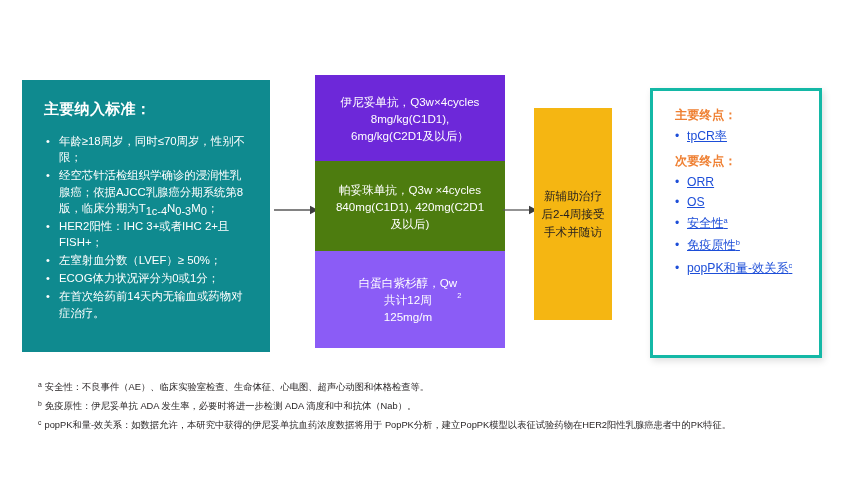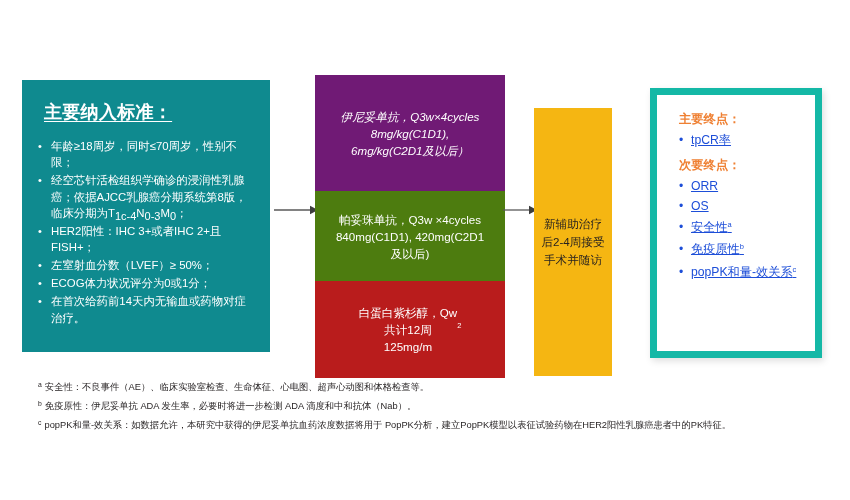--- a/index.html
+++ b/index.html
@@ -27,30 +27,29 @@
     left: 22px;
     top: 80px;
     width: 248px;
     height: 272px;
     background: #0f8a8f;
     box-sizing: border-box;
     padding: 16px 14px 10px 14px;
     color: #ffffff;
   }
   .inclusion-title {
-    font-size: 18px;
+    font-size: 15px;
     font-weight: bold;
-    text-decoration: underline;
     text-underline-offset: 3px;
     letter-spacing: 0.3px;
     margin: 4px 0 14px 8px;
   }
   .criteria-list {
     list-style: none;
-    margin: 0;
+    margin: 8px;
     padding: 0;
   }
   .criteria-list li {
     position: relative;
     padding-left: 15px;
     font-size: 11.4px;
     line-height: 16.4px;
     margin-bottom: 1.5px;
   }
   .criteria-list li::before {
@@ -80,58 +79,58 @@
     width: 100%;
     display: flex;
     align-items: center;
     justify-content: center;
     text-align: center;
     color: #ffffff;
     font-size: 11.6px;
     line-height: 17px;
     padding: 4px 8px;
   }
-  .tx-seg-1 { height: 116px;  background: #701a75; font-style: italic; }
+  .tx-seg-1 { height: 86px;  background: #6d28d9; }
   .tx-seg-2 { height: 90px;  background: #4d7c0f; }
-  .tx-seg-3 { height: 97px;  background: #b91c1c; }
+  .tx-seg-3 { height: 97px;  background: #8b5cf6; }
   .tx-seg sup {
     font-size: 7.5px;
     vertical-align: baseline;
     position: relative;
     top: -4px;
   }
 
   
   .surgery-box {
     position: absolute;
     left: 534px;
     top: 108px;
     width: 78px;
-    height: 268px;
+    height: 212px;
     background: #f5b612;
     box-sizing: border-box;
     display: flex;
     align-items: center;
     justify-content: center;
     text-align: center;
     color: #231f20;
     font-size: 11.6px;
     line-height: 18px;
     padding: 0 5px;
   }
 
   
   .endpoints-card {
     position: absolute;
     left: 650px;
     top: 88px;
     width: 172px;
     height: 270px;
     background: #ffffff;
-    border: 7px solid #14b8a6;
+    border: 3px solid #14b8a6;
     box-shadow: 2px 3px 7px rgba(0,0,0,0.13);
     box-sizing: border-box;
     padding: 14px 10px 10px 22px;
   }
   .ep-heading {
     color: #ef8033;
     font-weight: bold;
     font-size: 12.3px;
     line-height: 20px;
     margin: 0 0 1px 0;

